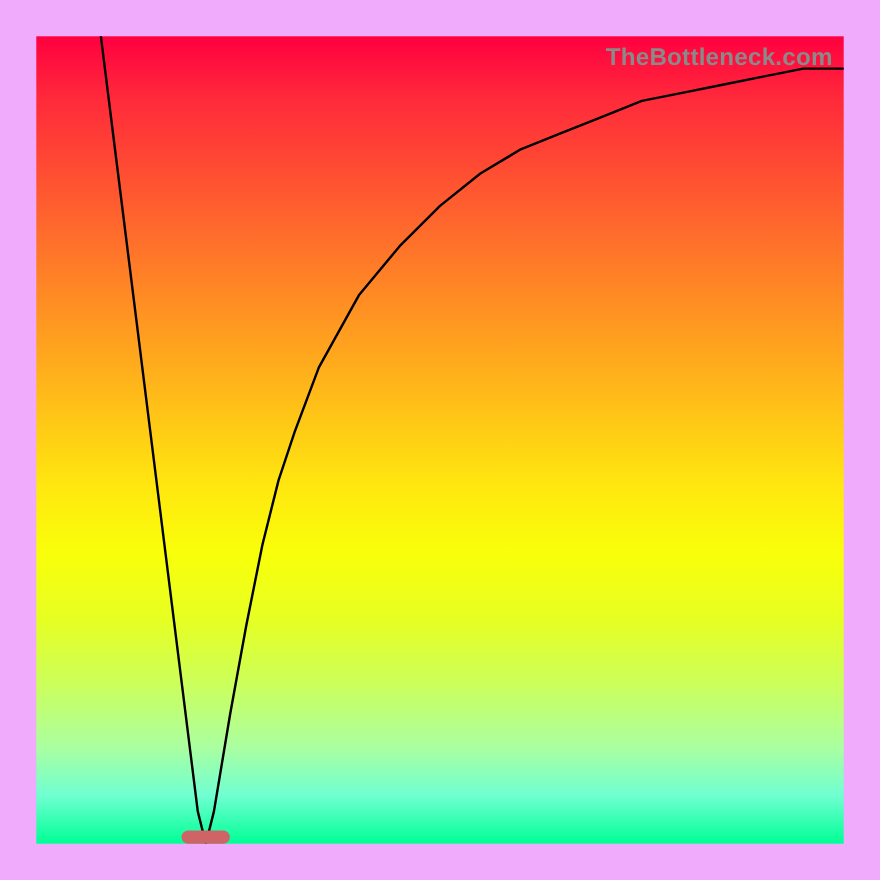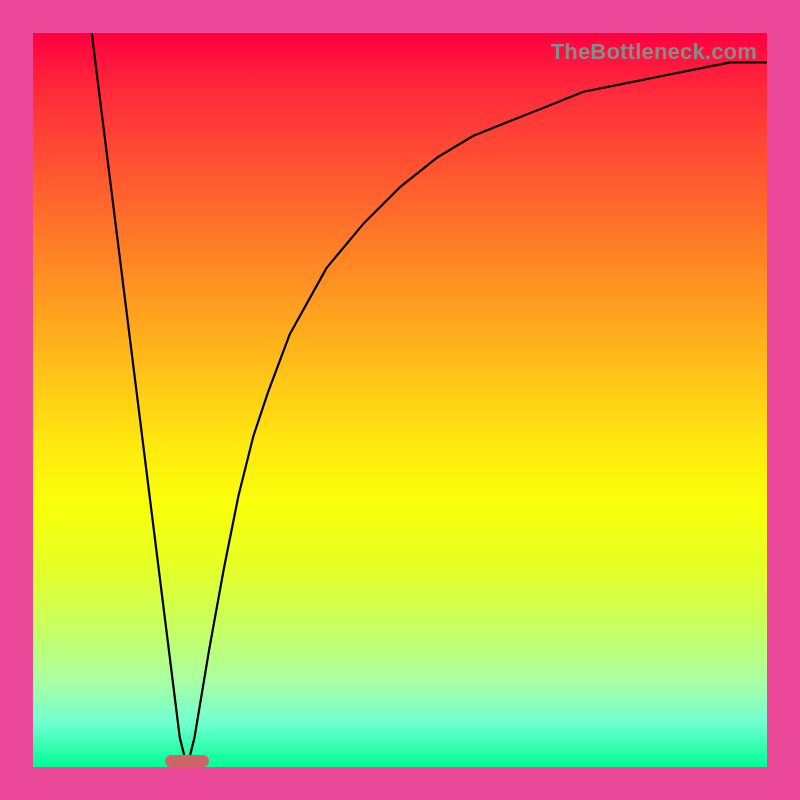--- a/index.html
+++ b/index.html
@@ -1,21 +1,21 @@
 <!DOCTYPE html>
 <html><head>
 <meta charset="utf-8">
 <style>
   * { margin: 0; padding: 0; box-sizing: border-box; }
   html, body { width: 800px; height: 800px; overflow: hidden; background: #fff; }
   .canvas {
     position: relative;
     width: 800px;
     height: 800px;
-    background: #ec4899;
+    background: #f0abfc;
   }
   .plot-area {
     position: absolute;
     left: 33px;
     top: 33px;
     width: 734px;
     height: 734px;
     background: linear-gradient(to bottom,
       #ff0040 0%,
       #ff2b3a 8%,

